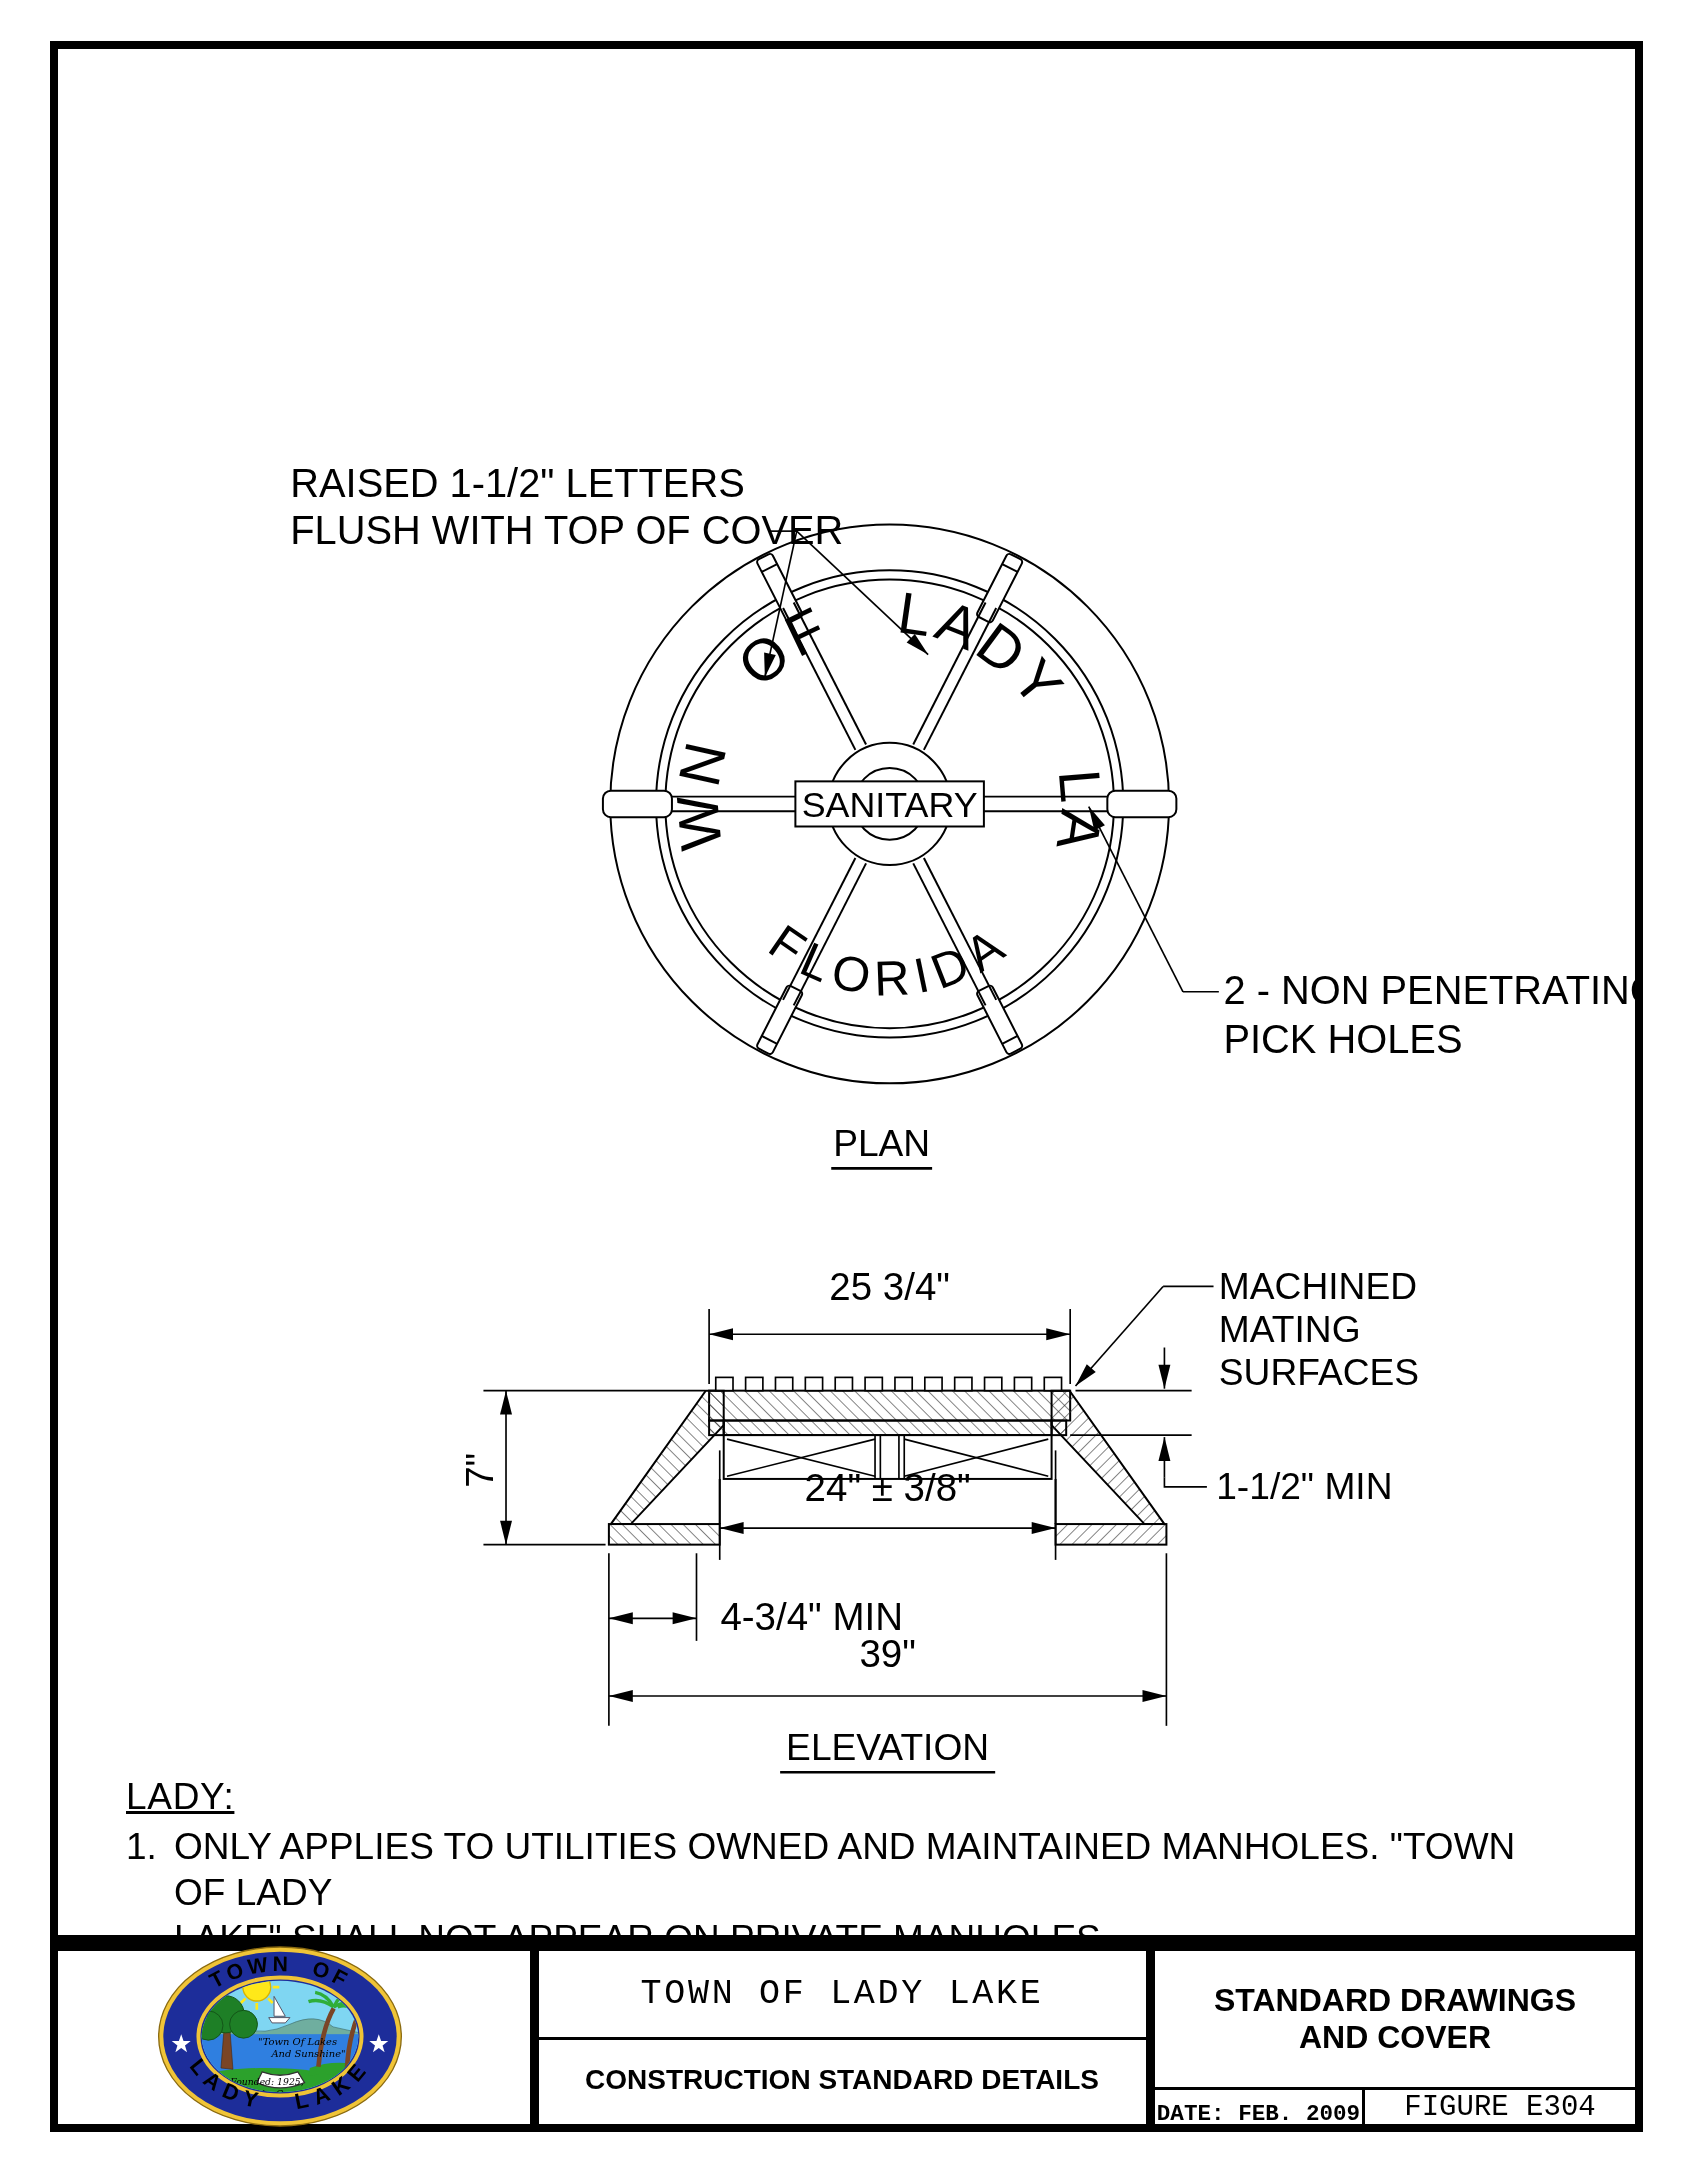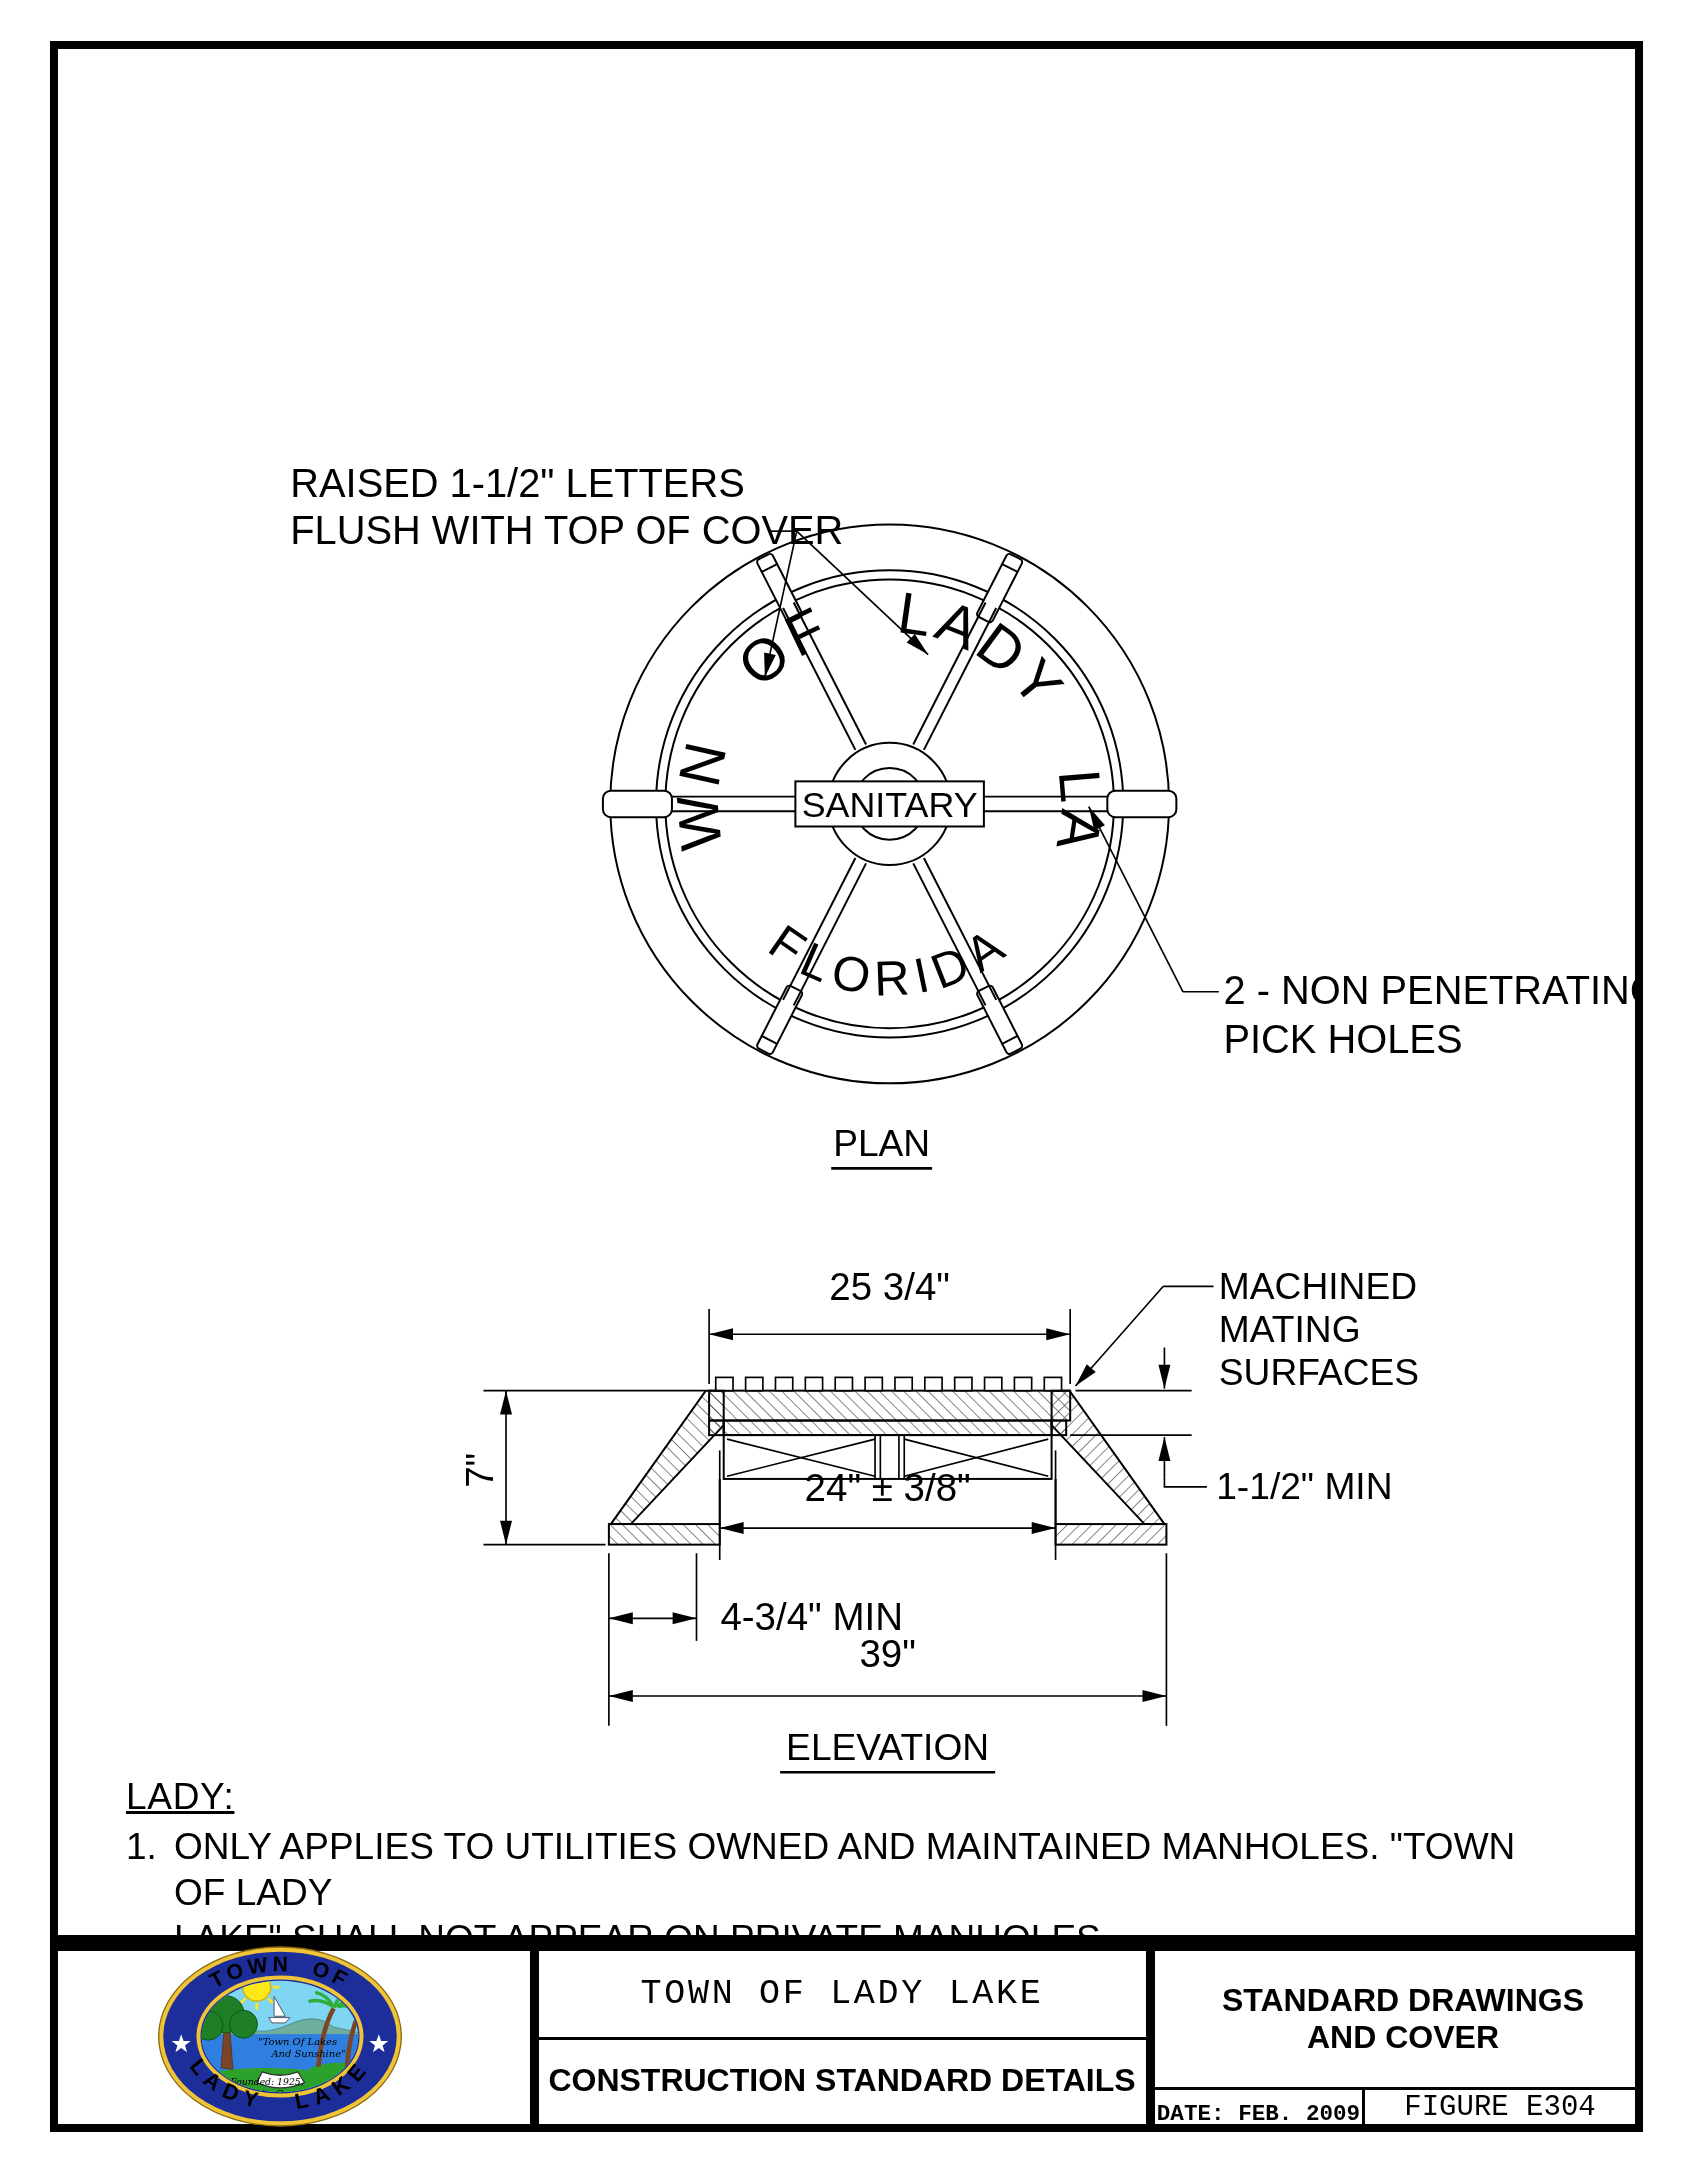--- a/index.html
+++ b/index.html
@@ -10,22 +10,22 @@
   .notes-head{position:absolute;left:126px;top:1776px;font-size:37px;text-decoration:underline;letter-spacing:0.7px;}
   .note-row{position:absolute;left:126px;top:1824px;width:1407px;font-size:37px;line-height:46px;display:flex;}
   .note-num{width:48px;flex:0 0 48px;}
   .tb-bar{position:absolute;left:58px;top:1935px;width:1577px;height:16px;background:#000;}
   .tb-vdiv1{position:absolute;left:530px;top:1951px;width:8.6px;height:173px;background:#000;}
   .tb-vdiv2{position:absolute;left:1146px;top:1951px;width:8.6px;height:173px;background:#000;}
   .tb-mid-split{position:absolute;left:538px;top:2037px;width:608px;height:3.3px;background:#000;}
   .tb-right-split{position:absolute;left:1155px;top:2087px;width:480px;height:3.3px;background:#000;}
   .tb-df-div{position:absolute;left:1362px;top:2090px;width:3.3px;height:34px;background:#000;}
   .tb-agency{position:absolute;left:538px;top:1951px;width:608px;height:86px;display:flex;align-items:center;justify-content:center;font-family:"Liberation Mono",monospace;font-size:35px;letter-spacing:2.7px;white-space:nowrap;}
-  .tb-doc{position:absolute;left:538px;top:2040px;width:608px;height:80px;display:flex;align-items:center;justify-content:center;font-size:32px;font-weight:700;letter-spacing:0px;white-space:nowrap;}
-  .tb-series{position:absolute;left:1155px;top:1951px;width:480px;height:136px;display:flex;flex-direction:column;align-items:center;justify-content:center;font-size:32px;font-weight:700;line-height:37px;text-align:center;white-space:nowrap;margin-left:8px;}
+  .tb-doc{position:absolute;left:538px;top:2040px;width:608px;height:80px;display:flex;align-items:center;justify-content:center;font-size:28px;font-weight:700;letter-spacing:0px;white-space:nowrap;}
+  .tb-series{position:absolute;left:1155px;top:1951px;width:480px;height:136px;display:flex;flex-direction:column;align-items:center;justify-content:center;font-size:32px;font-weight:700;line-height:37px;text-align:center;white-space:nowrap;}
   .tb-date{position:absolute;left:1155px;top:2090px;width:207px;height:48px;display:flex;align-items:center;justify-content:center;font-family:"Liberation Mono",monospace;font-size:22.6px;font-weight:700;white-space:nowrap;}
   .tb-figure{position:absolute;left:1365px;top:2090px;width:270px;height:34px;display:flex;align-items:center;justify-content:center;font-family:"Liberation Mono",monospace;font-size:29px;white-space:nowrap;}
   .logo-wrap{position:absolute;left:157px;top:1946px;width:246px;height:181px;}
 </style>
 </head>
 <body>
 
 <div class="sheet"></div>
 
 <svg class="abs" style="left:58px;top:381px;" width="1577" height="1414" viewBox="87 574 2376 2130">

